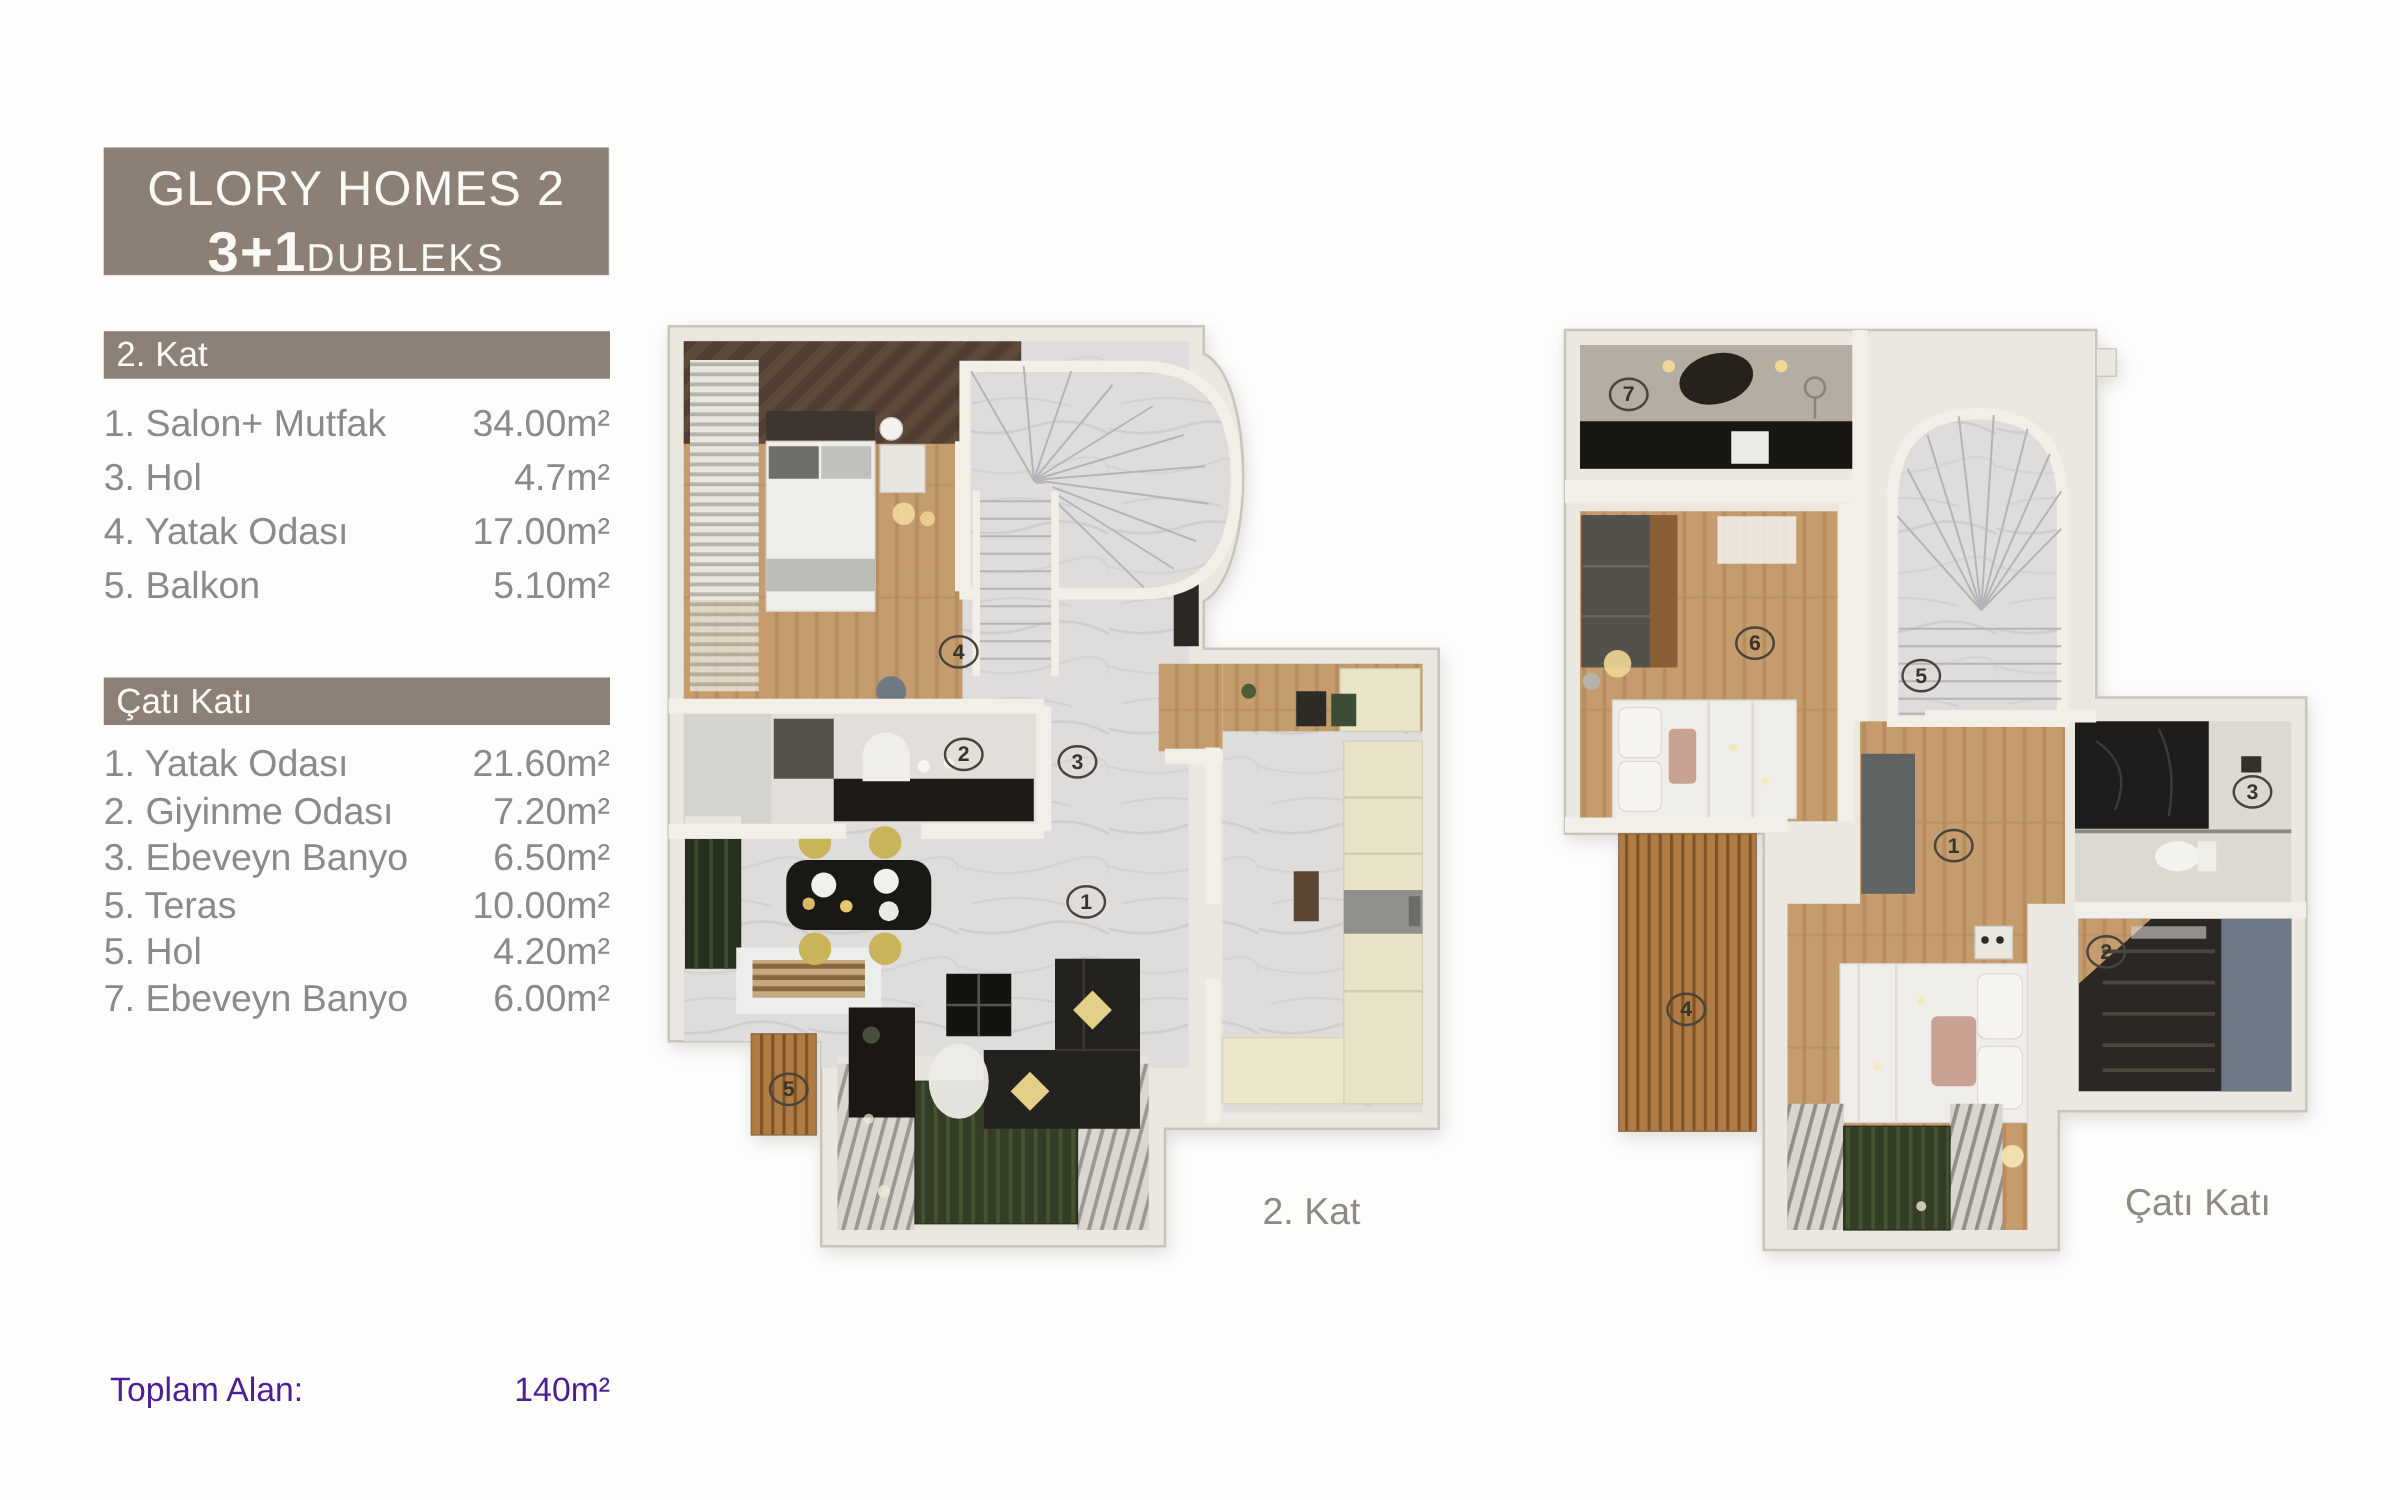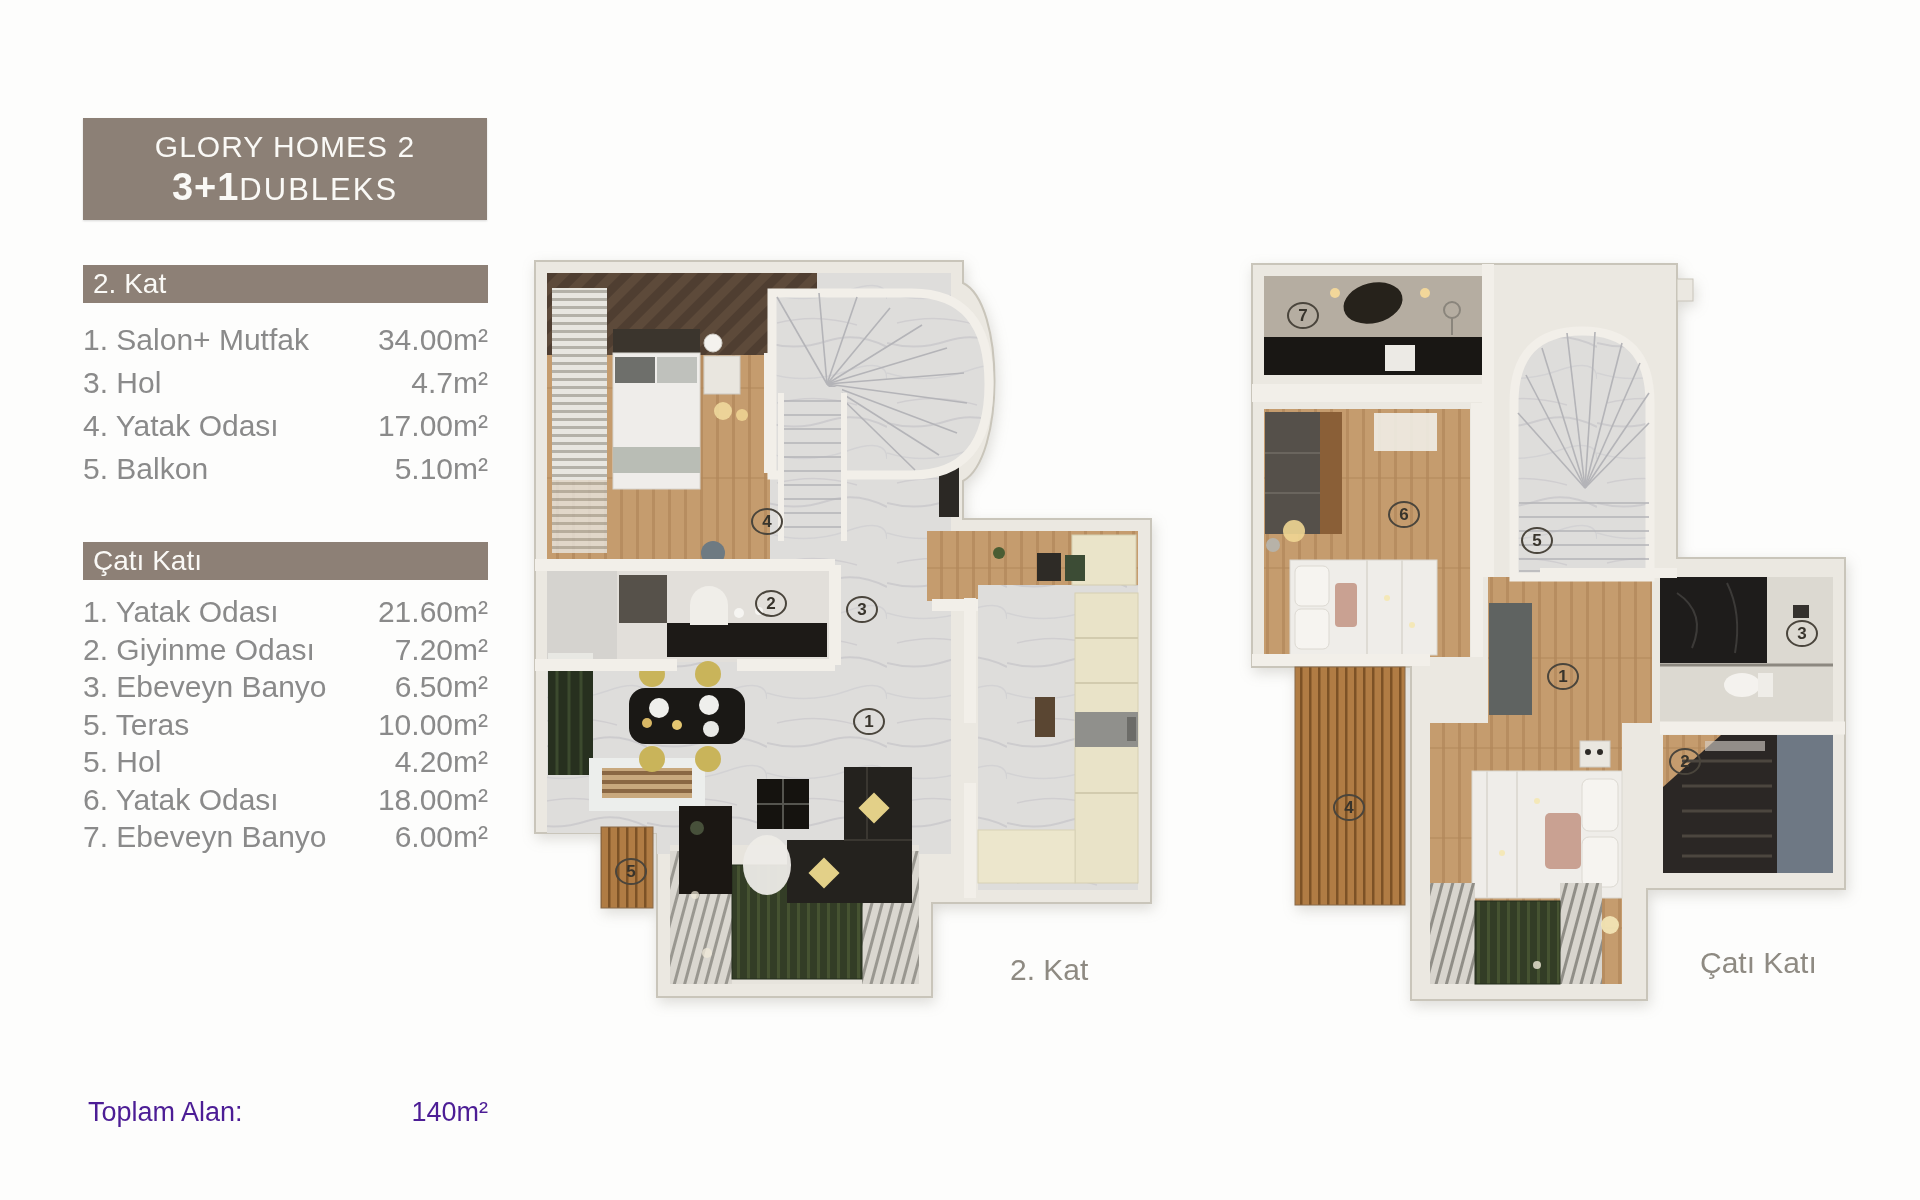--- a/index.html
+++ b/index.html
@@ -1,23 +1,23 @@
 <!DOCTYPE html>
 <html><head>
 <meta charset="utf-8">
 <style>
   html,body{margin:0;padding:0;background:#ffffff;}
   #page{position:relative;width:1920px;height:1200px;overflow:hidden;
         background:#fdfdfc;font-family:"Liberation Sans",sans-serif;}
   
   .hdr{position:absolute;left:83px;top:118px;width:404px;height:102px;background:#8c8076;
        color:#faf9f6;text-align:center;box-shadow:0 1px 2px rgba(0,0,0,.15);}
-  .hdr .l1{font-size:30px;letter-spacing:1px;margin-top:12px;}
+  .hdr .l1{font-size:39px;letter-spacing:1px;margin-top:12px;}
   .hdr .l2{margin-top:2px;}
-  .hdr .l2 b{font-size:38px;font-weight:bold;letter-spacing:1px;}
+  .hdr .l2 b{font-size:45px;font-weight:bold;letter-spacing:1px;}
   .hdr .l2 span{font-size:31px;letter-spacing:2px;}
   .bar{position:absolute;left:83px;width:405px;height:38px;background:#8d8076;color:#faf9f6;
        font-size:28px;line-height:38px;padding-left:10px;box-sizing:border-box;font-weight:500;}
   .rows{position:absolute;left:83px;width:405px;color:#8a8a8a;font-size:30px;}
   .row{display:flex;justify-content:space-between;align-items:baseline;}
   .rows .row{height:43px;line-height:43px;}
   .rows.tight .row{height:37.5px;line-height:37.5px;}
   .total{position:absolute;left:88px;top:1097px;width:400px;display:flex;
          justify-content:space-between;color:#4c1d95;font-size:27px;}
   .cap{position:absolute;color:#8e8a82;font-size:30px;}
@@ -72,24 +72,20 @@
         <span>3. Ebeveyn Banyo</span>
         <span>6.50m²</span>
       </div>
     <div class="row">
         <span>5. Teras</span>
         <span>10.00m²</span>
       </div>
     <div class="row">
         <span>5. Hol</span>
         <span>4.20m²</span>
-      </div>
-    <div class="row">
-        <span>6. Yatak Odası</span>
-        <span>18.00m²</span>
       </div>
     <div class="row">
         <span>7. Ebeveyn Banyo</span>
         <span>6.00m²</span>
       </div>
   </div>
 
   <div class="total">
     <span>Toplam Alan:</span>
     <span>140m²</span>

